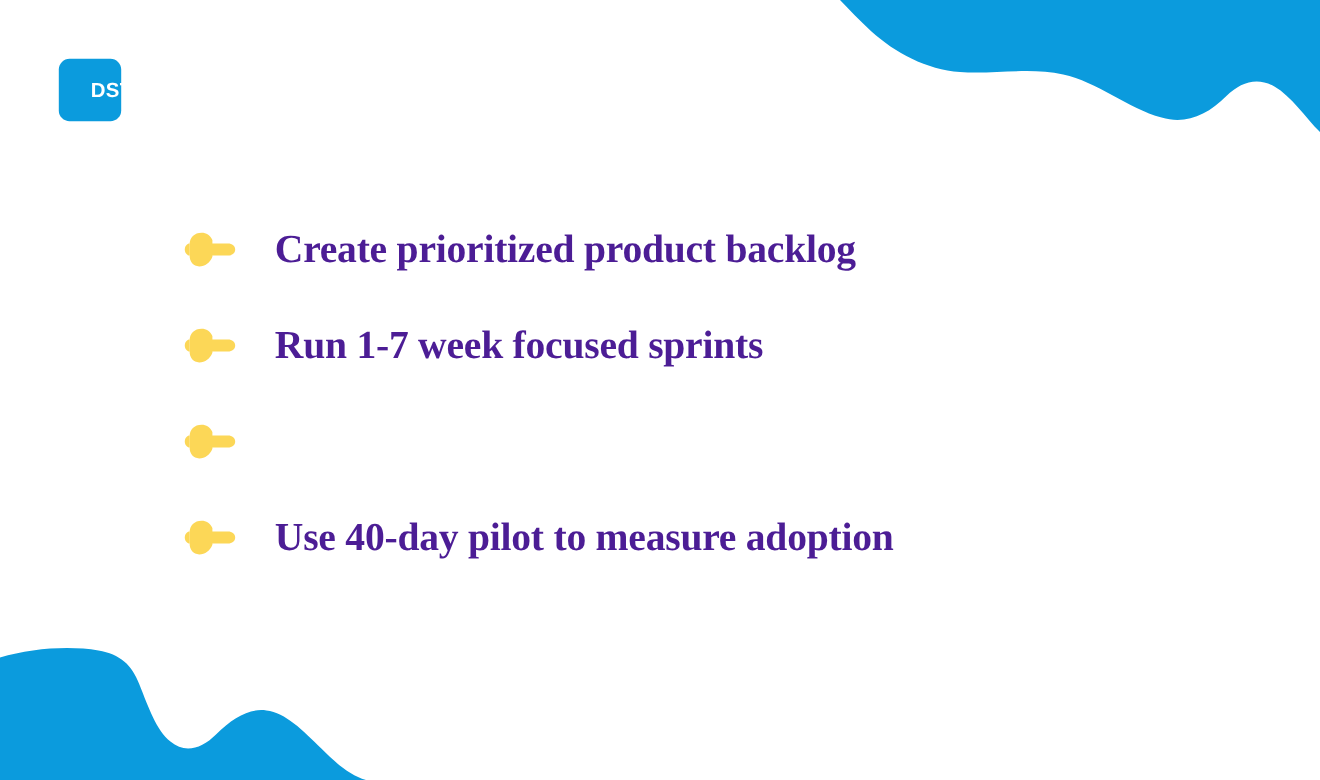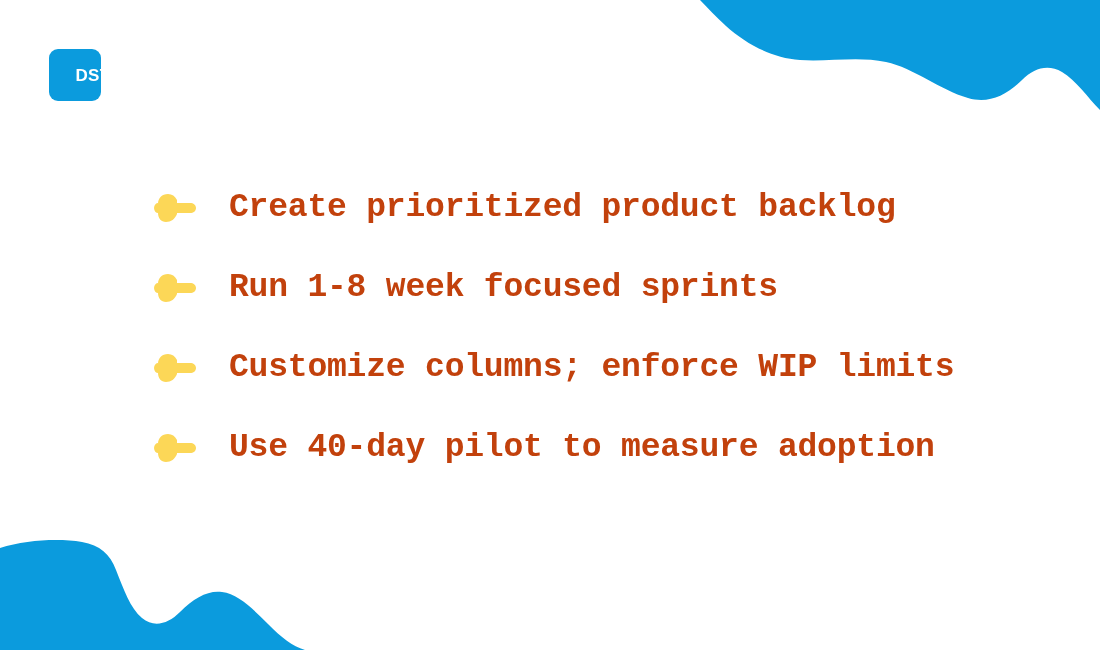--- a/index.html
+++ b/index.html
@@ -76,24 +76,24 @@
     width: 79px;
     flex: 0 0 79px;
     font-size: 34px;
     line-height: 1;
     color: #FCD757;
     display: flex;
     align-items: center;
   }
   .bullet-icon svg { display: block; }
   .bullet-text {
-    font-family: Liberation Mono, monospace;
+    font-family: Liberation Serif, serif;
     font-size: 33px;
     font-weight: bold;
-    color: #c2410c;
+    color: #4c1d95;
     letter-spacing: -0.2px;
     white-space: nowrap;
     line-height: 1.1;
   }
 </style>
 </head>
 <body>
 
 <div id="slide">
 
@@ -142,31 +142,30 @@
       <span class="bullet-text">Create prioritized product backlog</span>
     </div>
 
     <div class="bullet-row">
       <span class="bullet-icon">
         <svg width="48" height="36" viewBox="0 0 48 36" aria-hidden="true">
           <path d="M8,14 C8,8 12,4 18,4 C22,4 25,6 27,10 L27,13 L40,13 C43.5,13 46,15 46,18 C46,21 43.5,23 40,23 L27,23 L27,24 C25,29 21,32 16,32 C11,32 8,28 8,23 Z" fill="#FCD757"></path>
           <path d="M8,13 C6,13 4,15 4,18 C4,21 6,23 8,23 Z" fill="#FCD757"></path>
         </svg>
       </span>
-      <span class="bullet-text">Run 1-8 week focused sprints</span>
+      <span class="bullet-text">Run 1-7 week focused sprints</span>
     </div>
 
     <div class="bullet-row">
       <span class="bullet-icon">
         <svg width="48" height="36" viewBox="0 0 48 36" aria-hidden="true">
           <path d="M8,14 C8,8 12,4 18,4 C22,4 25,6 27,10 L27,13 L40,13 C43.5,13 46,15 46,18 C46,21 43.5,23 40,23 L27,23 L27,24 C25,29 21,32 16,32 C11,32 8,28 8,23 Z" fill="#FCD757"></path>
           <path d="M8,13 C6,13 4,15 4,18 C4,21 6,23 8,23 Z" fill="#FCD757"></path>
         </svg>
       </span>
-      <span class="bullet-text">Customize columns; enforce WIP limits</span>
     </div>
 
     <div class="bullet-row">
       <span class="bullet-icon">
         <svg width="48" height="36" viewBox="0 0 48 36" aria-hidden="true">
           <path d="M8,14 C8,8 12,4 18,4 C22,4 25,6 27,10 L27,13 L40,13 C43.5,13 46,15 46,18 C46,21 43.5,23 40,23 L27,23 L27,24 C25,29 21,32 16,32 C11,32 8,28 8,23 Z" fill="#FCD757"></path>
           <path d="M8,13 C6,13 4,15 4,18 C4,21 6,23 8,23 Z" fill="#FCD757"></path>
         </svg>
       </span>
       <span class="bullet-text">Use 40-day pilot to measure adoption</span>

